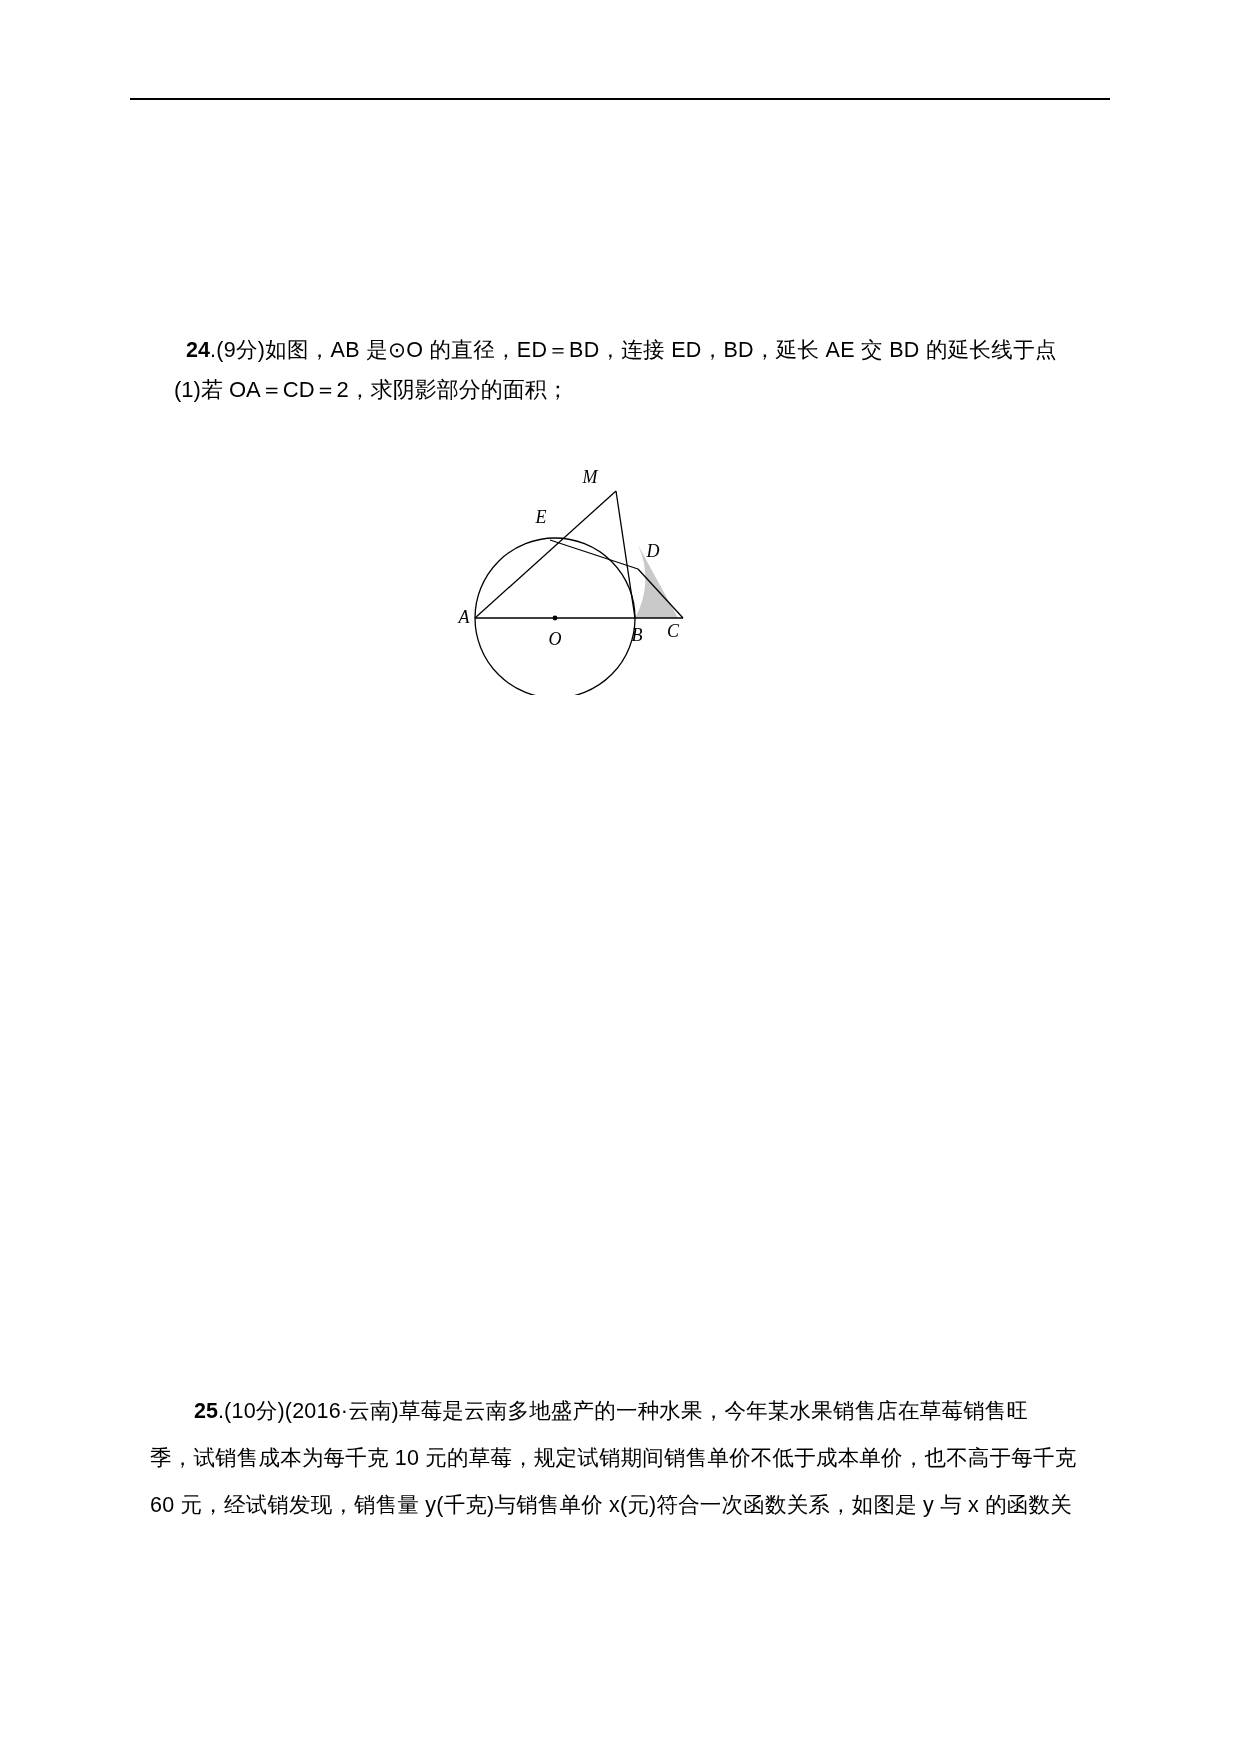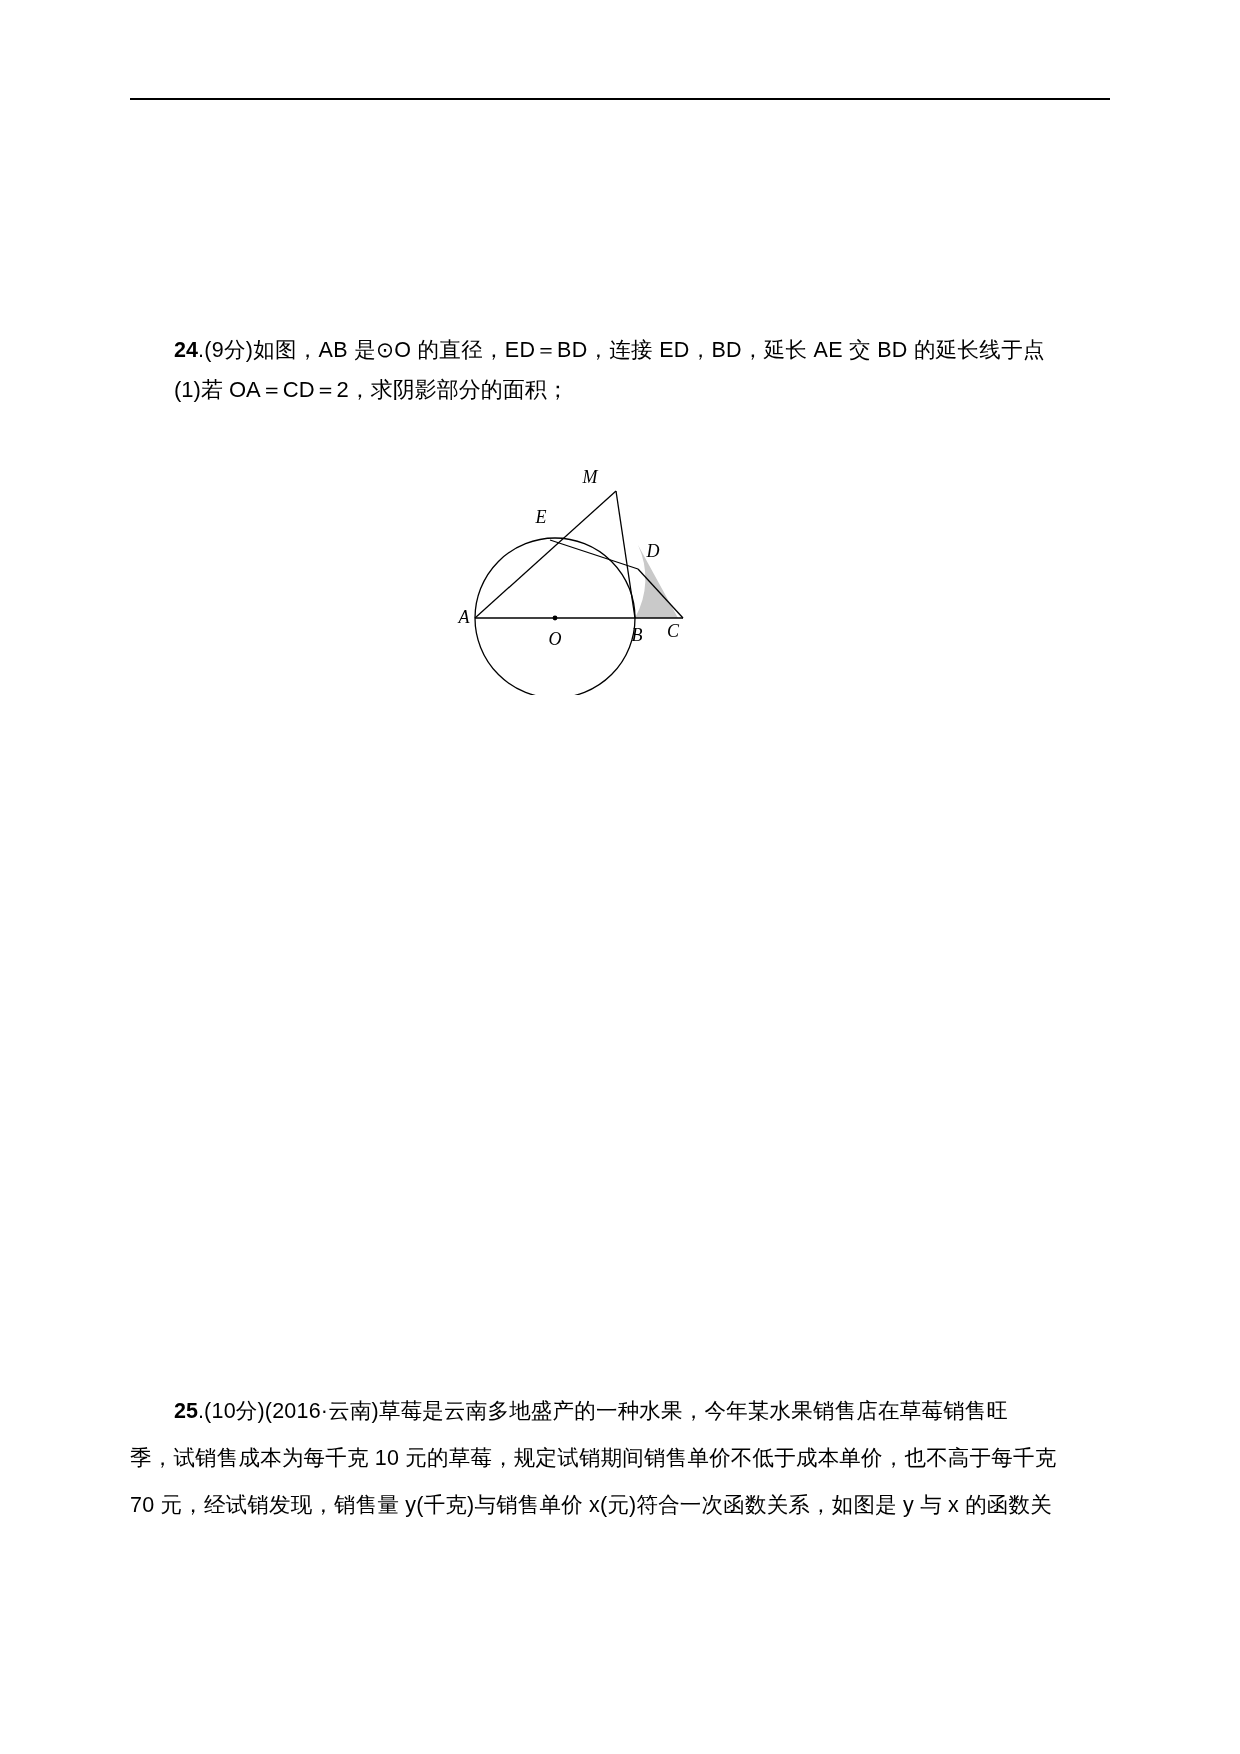--- a/index.html
+++ b/index.html
@@ -33,20 +33,21 @@
     top: 330px;
     width: 985px;
   }
   .q-block {
     font-size: 21.5px;
     line-height: 40px;
     letter-spacing: 0.3px;
   }
   .q-line {
     white-space: nowrap;
+    margin-left: 12px;
   }
   .q-num {
     font-weight: bold;
     letter-spacing: 0;
   }
   .indent {
     display: inline-block;
     width: 44px;
   }
   .sub-line {
@@ -75,20 +76,21 @@
     position: absolute;
     left: 130px;
     top: 1388px;
     width: 985px;
   }
   .p25-line {
     font-size: 21.5px;
     line-height: 47px;
     white-space: nowrap;
     letter-spacing: 0.2px;
+    margin-left: 20px;
   }
 </style>
 </head>
 <body>
 
 <div class="page">
 
   <div class="top-rule"></div>
 
   <div class="content">
@@ -132,16 +134,16 @@
       <text class="lbl" x="233" y="172" text-anchor="middle">C</text>
       <text class="lbl" x="115" y="180" text-anchor="middle">O</text>
     </svg>
   </div>
 
   <div class="content2">
     <div class="p25-line">
       <span class="indent"></span><span class="q-num">25</span><span>.</span><span>(10分)(2016·云南)草莓是云南多地盛产的一种水果，今年某水果销售店在草莓销售旺</span>
     </div>
     <div class="p25-line">季，试销售成本为每千克 10 元的草莓，规定试销期间销售单价不低于成本单价，也不高于每千克</div>
-    <div class="p25-line">70 元，经试销发现，销售量 y(千克)与销售单价 x(元)符合一次函数关系，如图是 y 与 x 的函数关</div>
+    <div class="p25-line">60 元，经试销发现，销售量 y(千克)与销售单价 x(元)符合一次函数关系，如图是 y 与 x 的函数关</div>
   </div>
 
 </div>
 
 </body></html>

